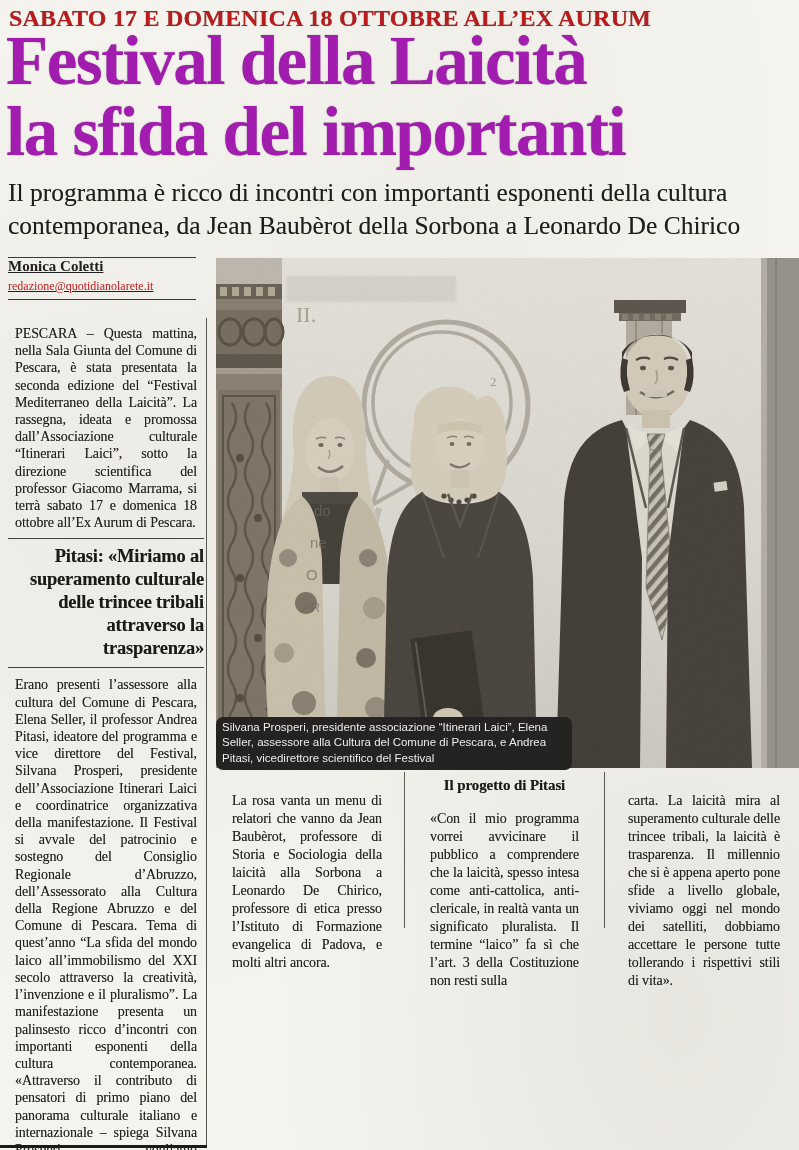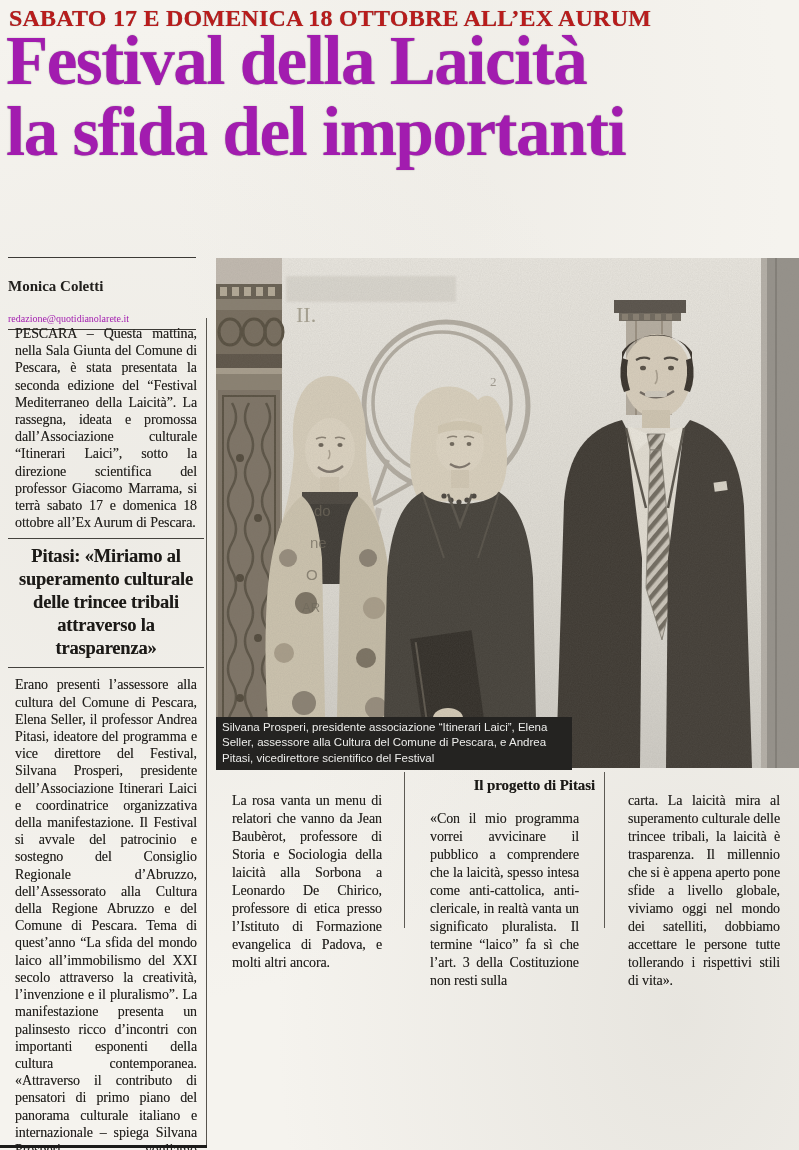--- a/index.html
+++ b/index.html
@@ -25,57 +25,59 @@
     color:#a21caf;text-shadow:0 0 1.2px rgba(30,30,30,.5);
   }
   .subhead{
     position:absolute;left:8px;top:176px;width:786px;
     font-size:25.5px;line-height:33px;color:#1d1d1d;
     text-shadow:0 0 .6px rgba(30,30,30,.4);
   }
   .byline{
     position:absolute;left:8px;top:257px;width:188px;
     border-top:1.5px solid #3c3a36;border-bottom:1.5px solid #3c3a36;
-    padding:20px 0 5px 0;
+    padding:0 0 5px 0;
+    text-decoration:underline;
   }
   .byline .author{font-size:15px;font-weight:700;color:#22201d;}
-  .byline .email{font-size:10px;color:#a21caf;margin-top:18px;}
+  .byline .email{font-size:12px;color:#b91c1c;margin-top:4px;}
   .leftcol{
     position:absolute;left:8px;top:318px;width:196px;
     font-size:14px;line-height:17.2px;letter-spacing:-.1px;
     text-align:justify;hyphens:auto;-webkit-hyphens:auto;
     color:#23211e;text-shadow:0 0 .5px rgba(35,33,30,.45);
   }
   .leftcol p{margin:7px;}
   .pullquote{
     border-top:1.5px solid #44423d;border-bottom:1.5px solid #44423d;
     margin:7px 0 8px 0;padding:6px 0 7px 0;
     font-size:18.5px;line-height:23px;font-weight:700;letter-spacing:-.2px;
-    text-align:center;color:#1c1a17;
+    text-align:right;color:#1c1a17;
   }
   .vrule-main{
     position:absolute;left:206px;top:318px;width:1px;height:829px;
     background:#57544e;
   }
   .photo-wrap{position:absolute;left:216px;top:258px;width:583px;height:510px;text-decoration:underline;}
   .photo-wrap svg{display:block;}
   .caption{
     position:absolute;left:216px;top:717px;width:344px;
     background:#242321;color:#ececea;
     font-family:"Liberation Sans",sans-serif;
     font-size:11.5px;line-height:15.3px;
     padding:3px 6px 4px 6px;
+    border-radius:7px;
   }
   .bcol{
     position:absolute;top:776px;
     font-size:14px;line-height:18px;letter-spacing:-.1px;
     text-align:justify;hyphens:auto;-webkit-hyphens:auto;
     color:#23211e;text-shadow:0 0 .5px rgba(35,33,30,.45);
   }
-  .bcol .bhead{font-weight:700;text-align:right;font-size:15px;margin:0 0 1px 0;color:#1b1916;}
+  .bcol .bhead{font-weight:700;text-align:center;font-size:15px;margin:0 0 1px 0;color:#1b1916;}
   .bcol p{margin:16px;}
   .bcol-1{left:216px;width:182px;}
   .bcol-2{left:414px;width:181px;}
   .bcol-3{left:612px;width:184px;}
   .vrule-sm{position:absolute;top:772px;width:1px;height:156px;background:#5d5a54;}
   .vrule-ab{left:404px;}
   .vrule-bc{left:604px;}
   .bottom-rule{
     position:absolute;left:0;top:1145px;width:207px;height:3px;background:#1c1b19;
   }
@@ -85,20 +87,21 @@
 
 <div class="page">
 
   <div class="kicker">SABATO 17 E DOMENICA 18 OTTOBRE ALL’EX AURUM</div>
 
   <div class="headline">
     <div>Festival della Laicità</div>
     <div>la sfida del importanti</div>
   </div>
 
+  <div class="subhead">Il programma è ricco di incontri con importanti esponenti della cultura contemporanea, da Jean Baubèrot della Sorbona a Leonardo De Chirico</div>
 
   <div class="byline">
     <div class="author">Monica Coletti</div>
     <div class="email">redazione@quotidianolarete.it</div>
   </div>
 
   <div class="leftcol">
     <p>PESCARA – Questa mattina, nella Sala Giunta del Comune di Pescara, è stata presentata la seconda edizione del “Festival Mediterraneo della Laicità”. La rassegna, ideata e promossa dall’Associazione culturale “Itinerari Laici”, sotto la direzione scientifica del professor Giacomo Marrama, si terrà sabato 17 e domenica 18 ottobre all’Ex Aurum di Pescara.</p>
     <div class="pullquote">Pitasi: «Miriamo al superamento culturale delle trincee tribali attraverso la trasparenza»</div>
     <p>Erano presenti l’assessore alla cultura del Comune di Pescara, Elena Seller, il professor Andrea Pitasi, ideatore del programma e vice direttore del Festival, Silvana Prosperi, presidente dell’Associazione Itinerari Laici e coordinatrice organizzativa della manifestazione. Il Festival si avvale del patrocinio e sostegno del Consiglio Regionale d’Abruzzo, dell’Assessorato alla Cultura della Regione Abruzzo e del Comune di Pescara. Tema di quest’anno “La sfida del mondo laico all’immobilismo del XXI secolo attraverso la creatività, l’invenzione e il pluralismo”. La manifestazione presenta un palinsesto ricco d’incontri con importanti esponenti della cultura contemporanea. «Attraverso il contributo di pensatori di primo piano del panorama culturale italiano e internazionale – spiega Silvana Prosperi – vogliamo accompagnare il pubblico nel suo percorso verso la modernità, superando egoismi, ingiustizie e pregiudizi personali e collettivi».</p>

